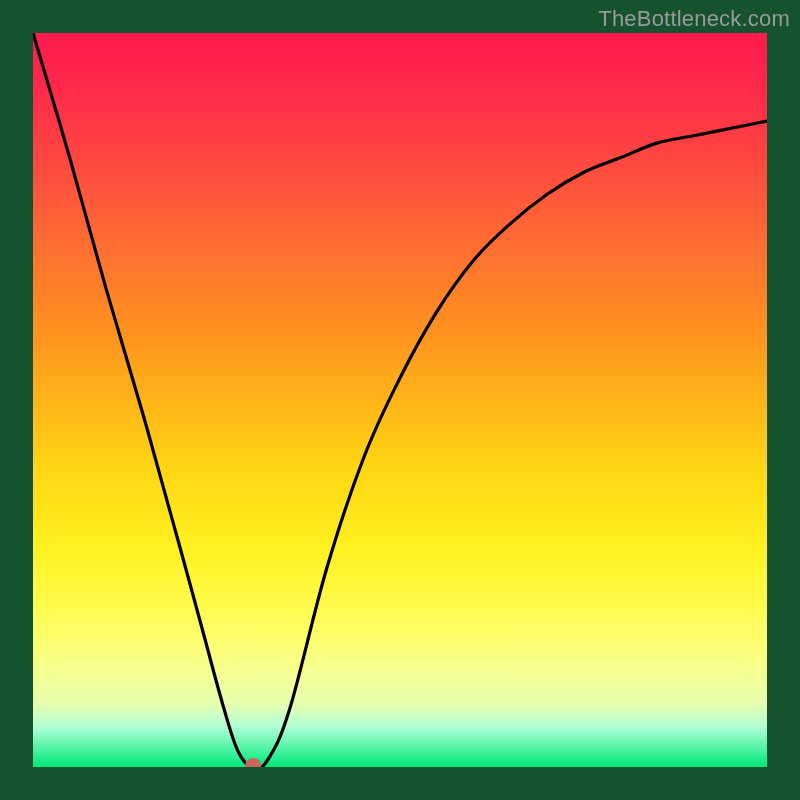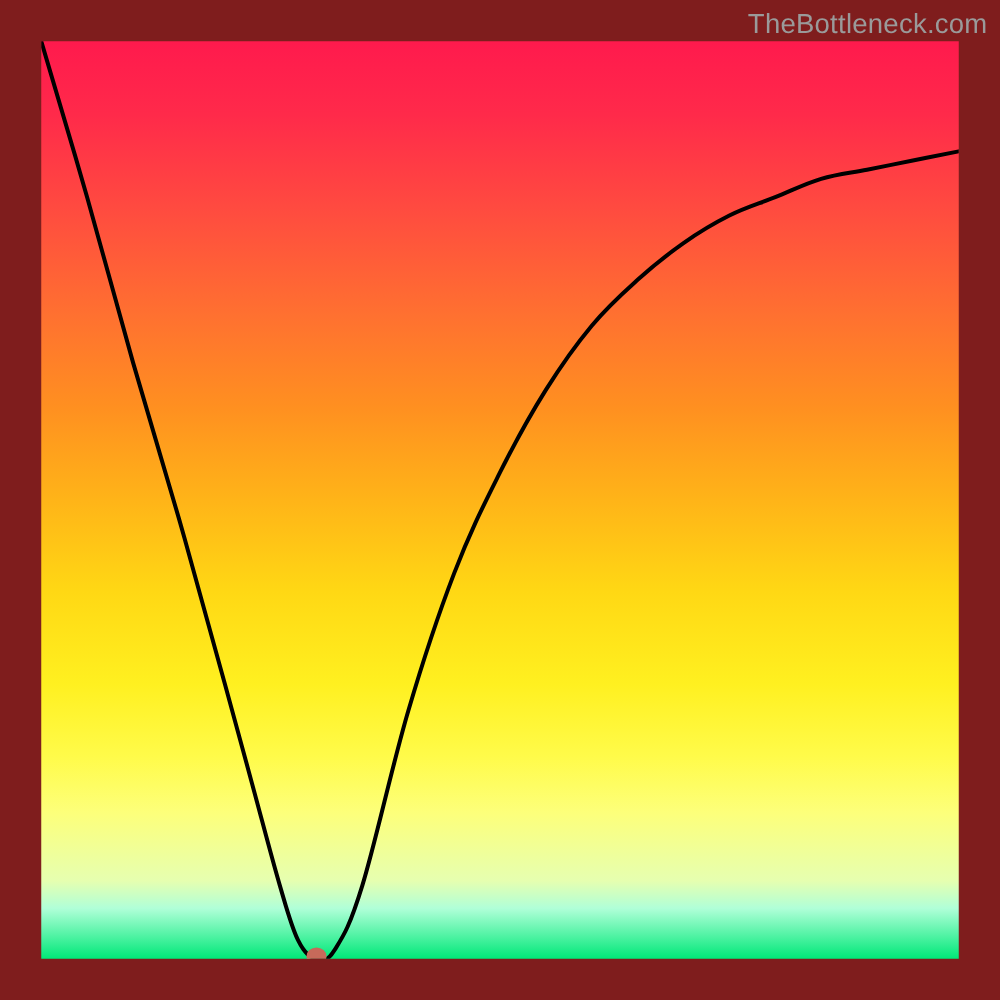--- a/index.html
+++ b/index.html
@@ -10,21 +10,21 @@
     background: #000;
     overflow: hidden;
     font-family: Arial, Helvetica, sans-serif;
   }
   .frame {
     position: absolute;
     top: 0;
     left: 0;
     width: 800px;
     height: 800px;
-    background: #7f1d1d;
+    background: #14532d;
     text-align: right;
   }
   .plot-area {
     position: absolute;
     top: 33px;
     left: 33px;
     width: 734px;
     height: 734px;
     background: linear-gradient(
       to bottom,

